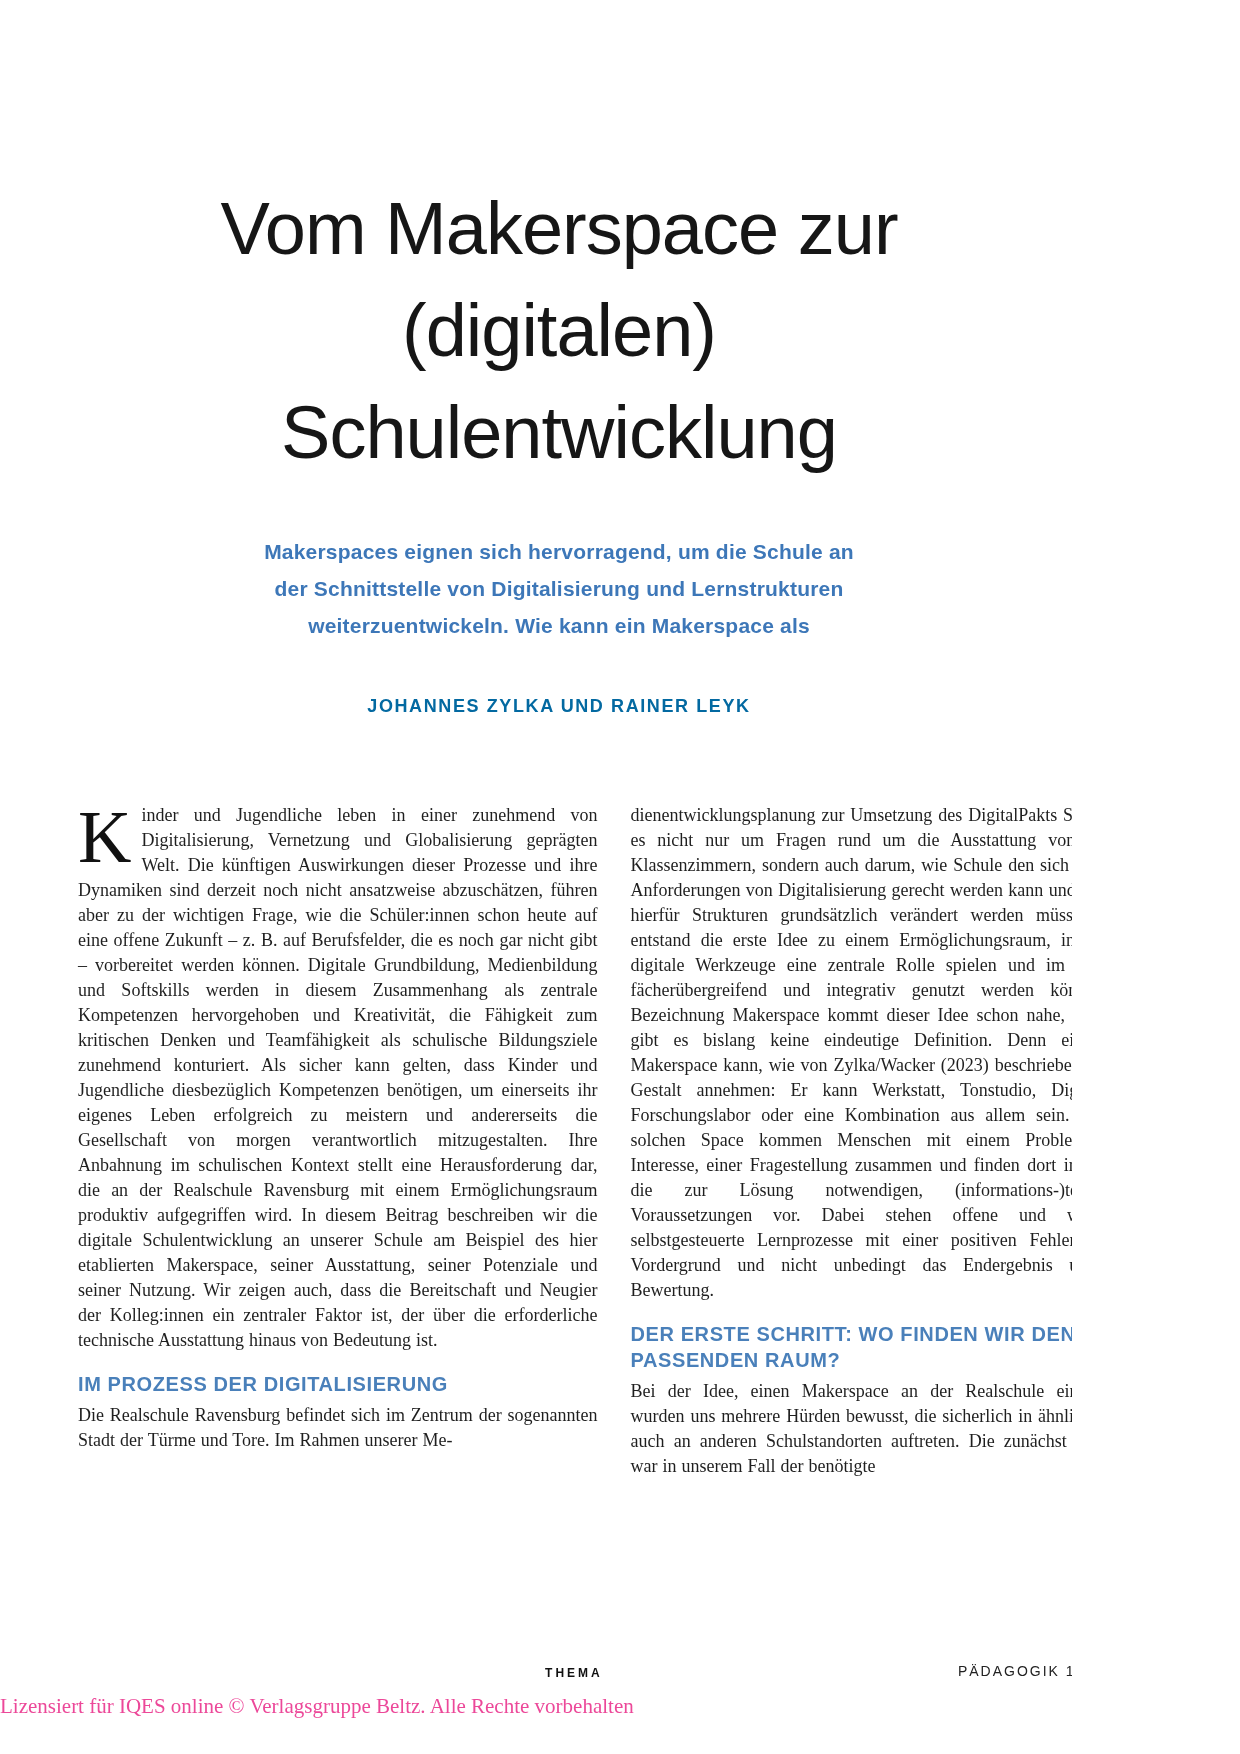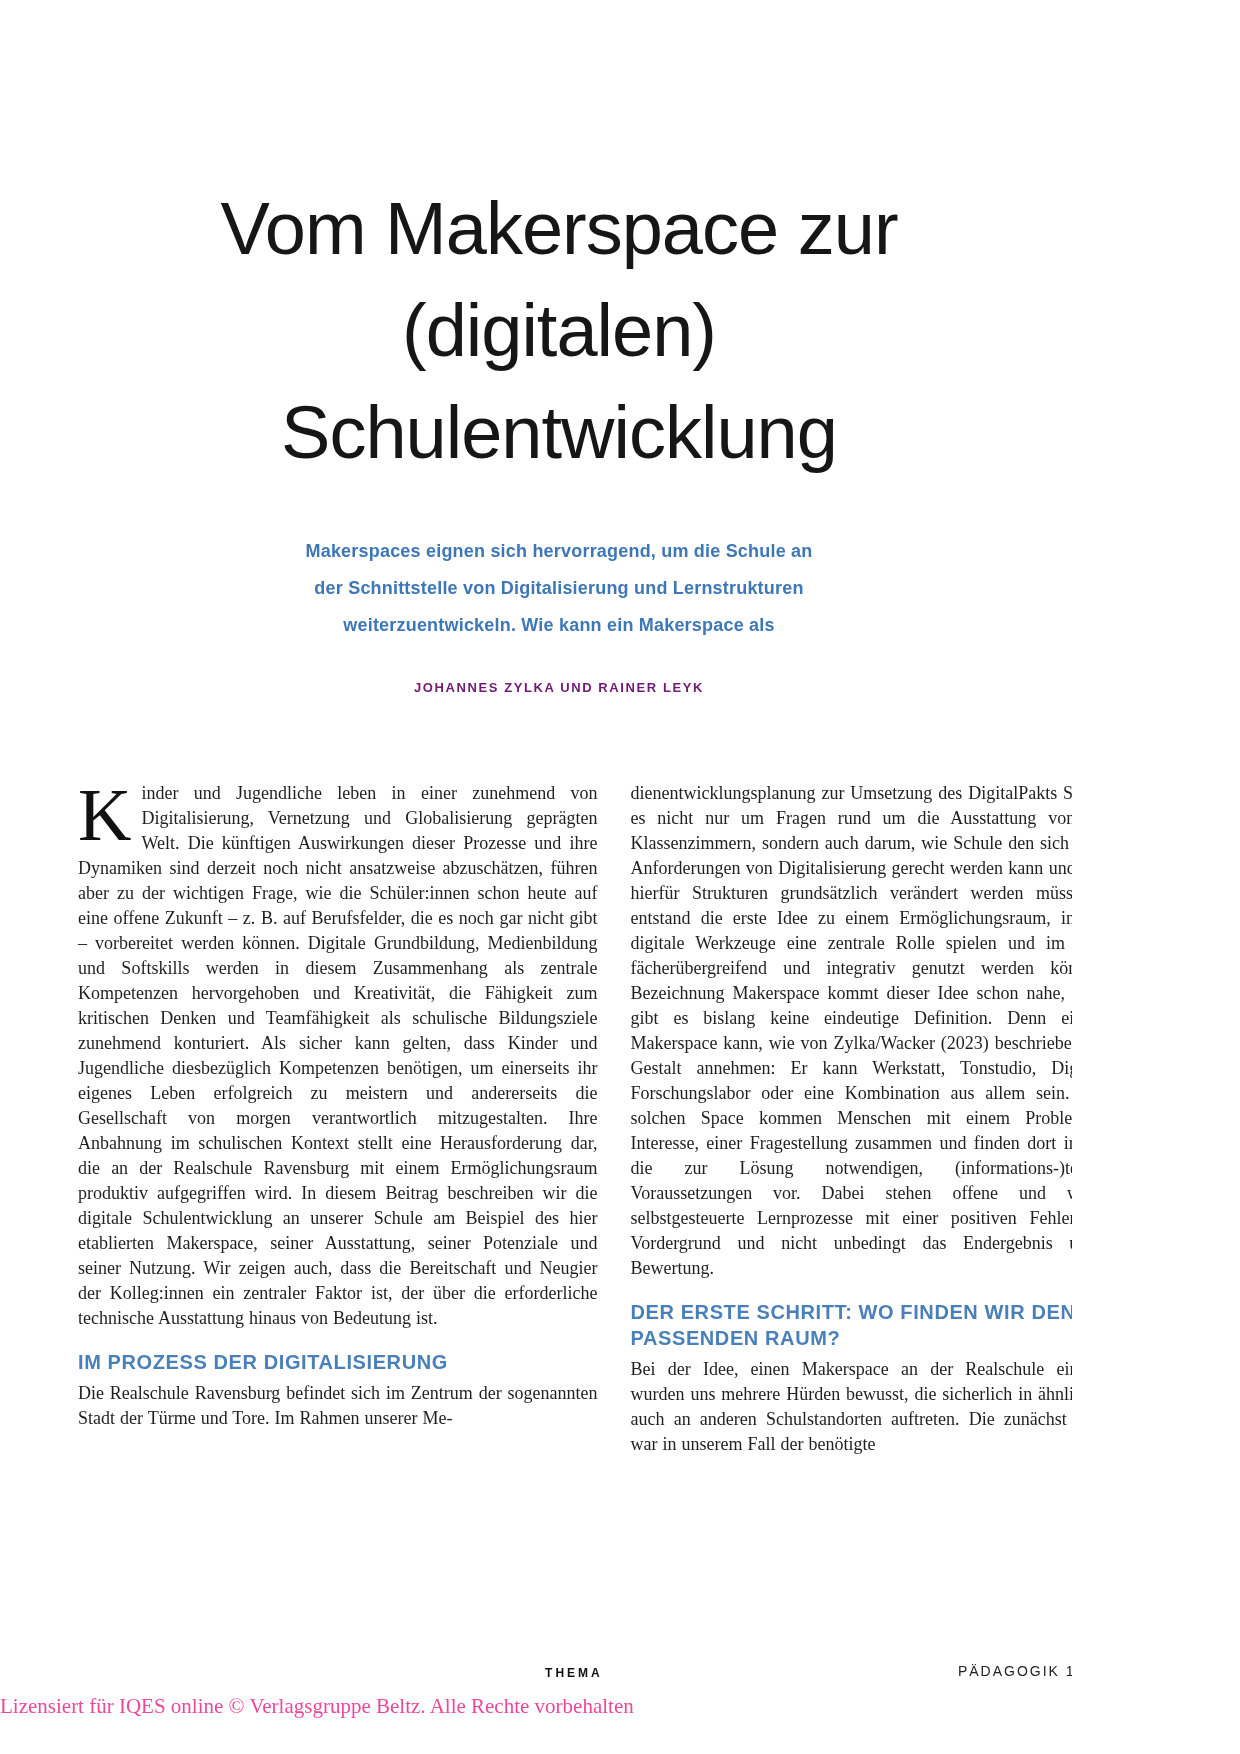--- a/index.html
+++ b/index.html
@@ -23,31 +23,31 @@
     font-family: "Liberation Sans", sans-serif;
     font-weight: 400;
     font-size: 74px;
     line-height: 102px;
     letter-spacing: -1px;
     color: #161616;
   }
   .lead {
     margin-top: 40px;
     font-weight: 700;
-    font-size: 18px;
+    font-size: 21px;
     line-height: 37px;
     color: #3d77b8;
     letter-spacing: 0.2px;
   }
   .byline {
-    margin-top: 36px;
+    margin-top: 52px;
     font-weight: 700;
-    font-size: 13px;
+    font-size: 18px;
     letter-spacing: 1.6px;
-    color: #701a75;
+    color: #0369a1;
   }
   
   .columns {
     display: flex;
     gap: 33px;
     width: 1072px;
     margin: 86px 0 0 78px;
   }
   .col { width: 520px; }
   .body-text {

